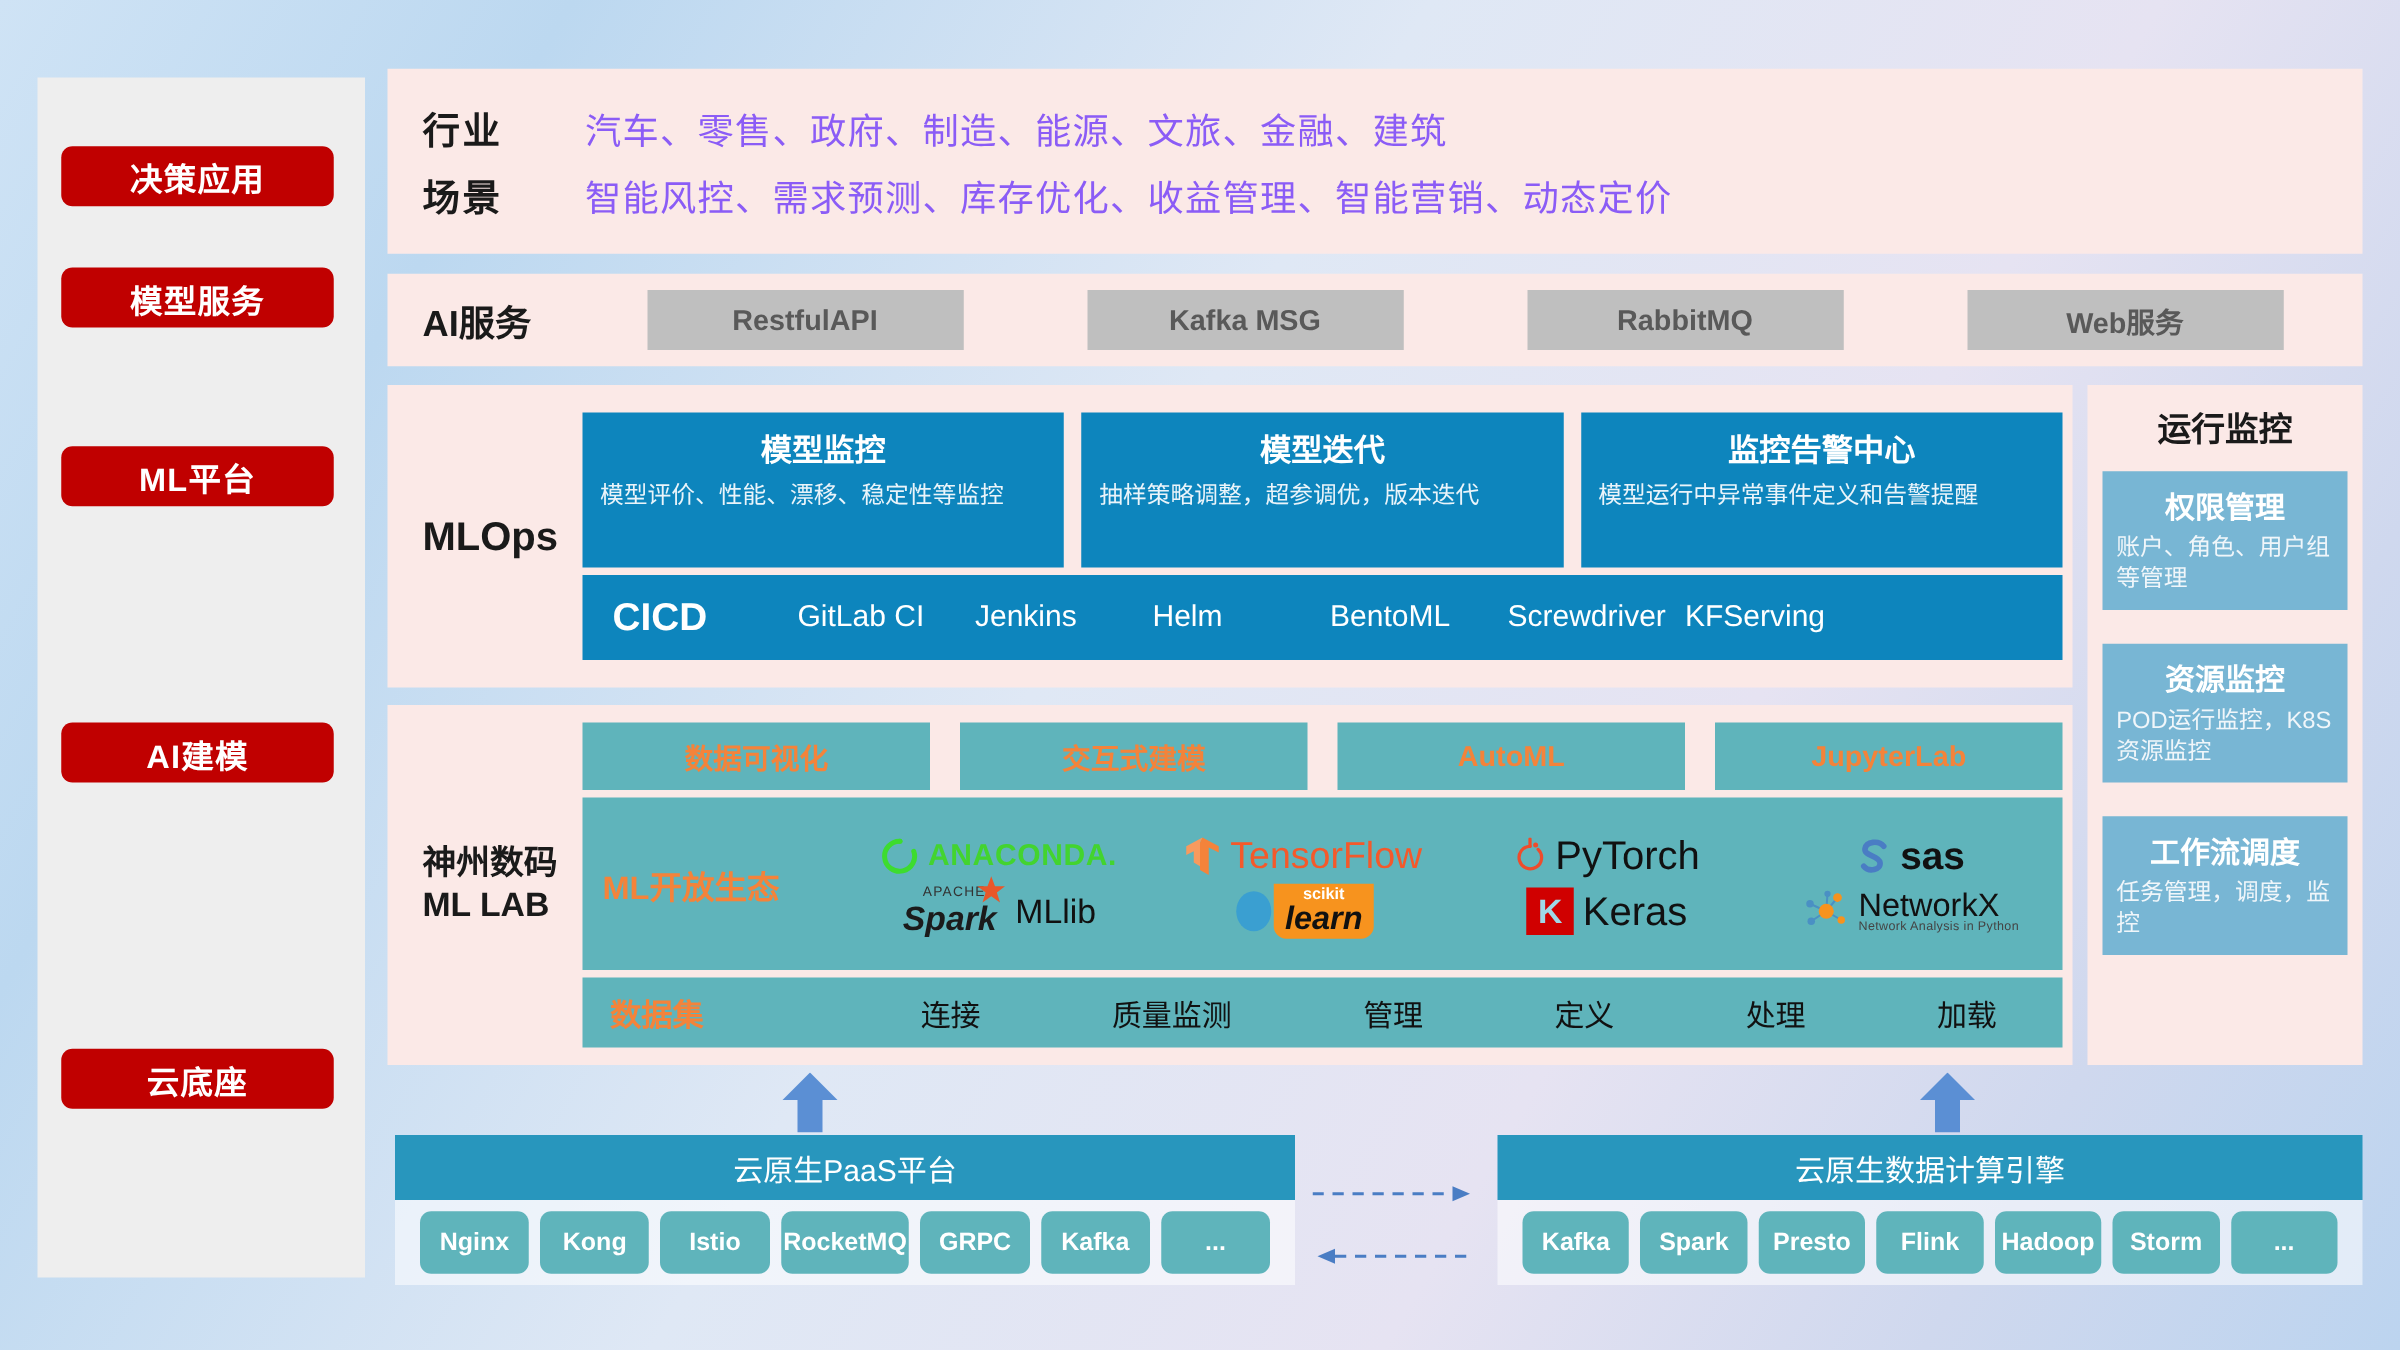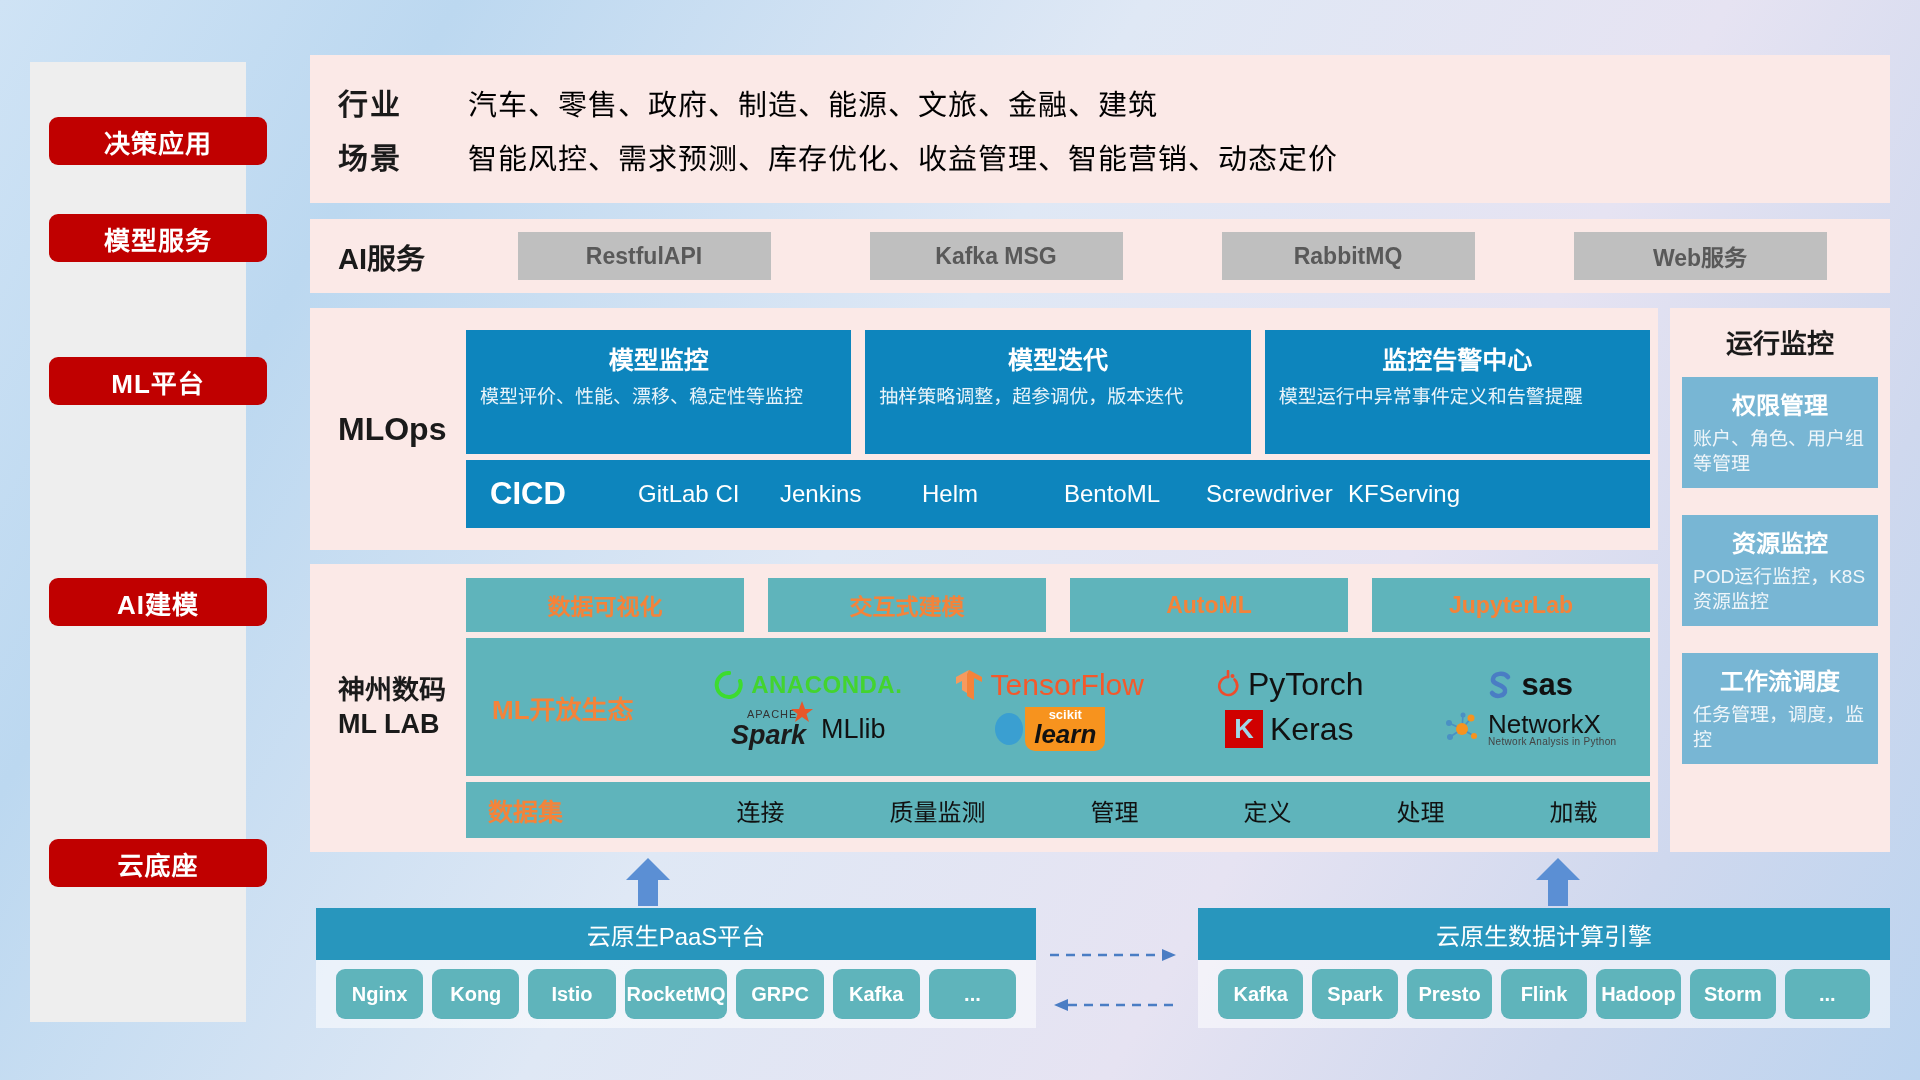--- a/index.html
+++ b/index.html
@@ -9,41 +9,41 @@
     font-family: "Liberation Sans", "DejaVu Sans", sans-serif;
   }
   body {
     background: linear-gradient(120deg,#cfe3f5 0%, #bcd8f0 18%, #dfe8f5 45%, #e6e3f2 68%, #cfd8ee 85%, #bcd4ef 100%);
     position: relative;
   }
 
   
   #left-rail {
     position: absolute; left: 30px; top: 62px;
-    width: 216px; height: 960px;
+    width: 262px; height: 960px;
     background: #eeeeee;
   }
   .rail-btn {
     position: absolute; left: 19px; width: 218px; height: 48px;
     background: #c00000; border-radius: 9px;
     color: #ffffff; font-weight: bold; font-size: 26px;
     display: flex; align-items: center; justify-content: center;
     letter-spacing: 1px;
   }
 
   
   #main { position: absolute; left: 310px; top: 55px; width: 1580px; }
 
   .band { background: #fbe9e7; width: 100%; }
 
   
   #band-industry { height: 148px; display: flex; flex-direction: column; justify-content: center; padding: 0 0 0 28px; }
   .ind-row { display: flex; align-items: center; height: 54px; }
   .ind-key { width: 130px; font-size: 30px; font-weight: bold; color: #1a1a1a; letter-spacing: 2px; }
-  .ind-val { font-size: 29px; color: #000000; letter-spacing: 1px; }
+  .ind-val { font-size: 29px; color: #8b5cf6; letter-spacing: 1px; }
 
   
   #band-aisvc { height: 74px; margin-top: 16px; display: flex; align-items: center; padding-left: 28px; }
   .aisvc-key { width: 130px; font-size: 29px; font-weight: bold; color: #1a1a1a; }
   .aisvc-items { flex: 1; display: flex; gap: 0; justify-content: space-around; padding-right: 14px; }
   .aisvc-box {
     width: 253px; height: 48px; background: #bfbfbf; color: #595959;
     font-size: 23px; font-weight: bold;
     display: flex; align-items: center; justify-content: center;
   }
@@ -79,21 +79,21 @@
   
   #band-model { height: 288px; margin-top: 14px; display: flex; align-items: center; padding-left: 28px; }
   #model-key { width: 128px; font-size: 27px; font-weight: bold; color: #1a1a1a; line-height: 1.25; }
   #model-body { flex: 1; padding-right: 8px; }
   #tool-row { display: flex; gap: 24px; }
   .tool-box {
     flex: 1; height: 54px; background: #5fb4bb;
     color: #f4833a; font-size: 23px; font-weight: bold;
     display: flex; align-items: center; justify-content: center;
   }
-  #eco-row { margin-top: 6px; background: #5fb4bb; height: 138px; display: flex; align-items: center; padding-left: 26px; }
+  #eco-row { margin-top: 6px; background: #5fb4bb; height: 138px; display: flex; align-items: center; padding-left: 16px; }
   #eco-label { width: 196px; flex: none; color: #f4833a; font-size: 26px; font-weight: bold; }
   #eco-logos { flex: 1; display: grid; grid-template-columns: repeat(4,1fr); grid-template-rows: 1fr 1fr; align-items: center; }
   .logo { display: flex; align-items: center; justify-content: center; gap: 7px; }
   .logo-txt { font-size: 27px; color: #111; white-space: nowrap; }
   #ds-row { margin-top: 6px; background: #5fb4bb; height: 56px; display: flex; align-items: center; padding-left: 22px; }
   #ds-label { width: 196px; flex: none; color: #f4833a; font-size: 25px; font-weight: bold; }
   #ds-items { flex: 1; display: flex; justify-content: space-around; }
   .ds-item { font-size: 24px; color: #111; }
 
   

